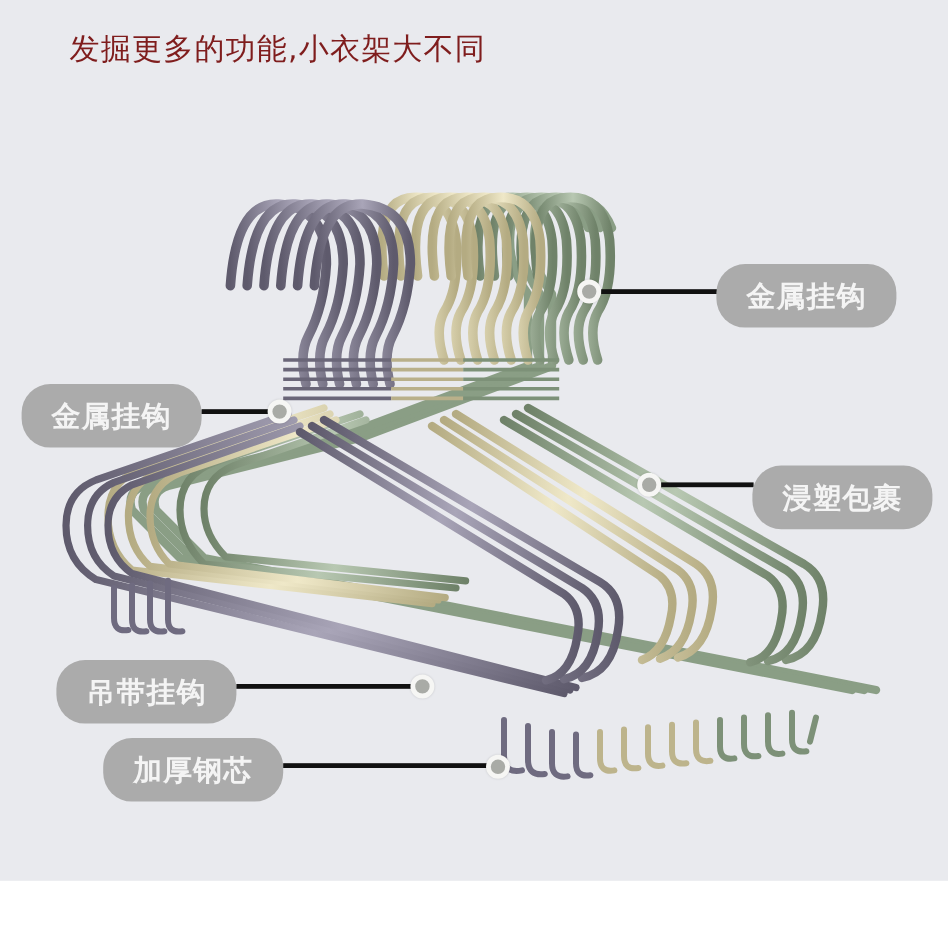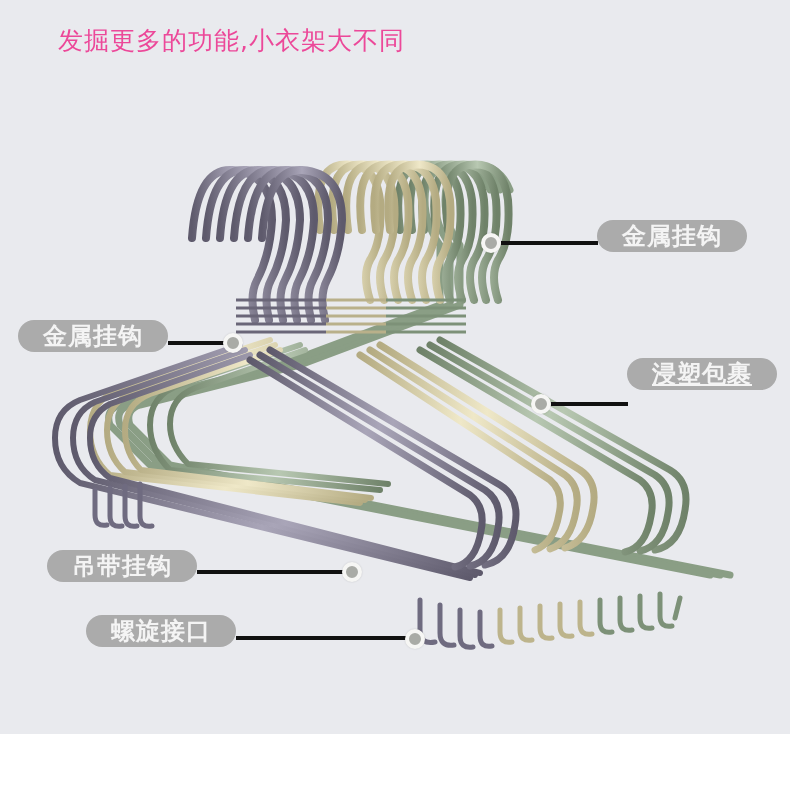--- a/index.html
+++ b/index.html
@@ -7,26 +7,26 @@
     width: 790px; height: 790px; position: relative; overflow: hidden;
     background: #ffffff;
     font-family: "DejaVu Sans", "Liberation Sans", sans-serif;
   }
   .panel {
     position: absolute; left: 0; top: 0; width: 790px; height: 734px;
     background: #e9eaee;
   }
   .headline {
     position: absolute; left: 58px; top: 24px;
-    font-size: 25px; color: #ec4899; letter-spacing: 1px; font-weight: 400;
+    font-size: 25px; color: #7f1d1d; letter-spacing: 1px; font-weight: 400;
     white-space: nowrap;
   }
   .art { position: absolute; left: 0; top: 0; width: 790px; height: 734px; }
   .pill {
-    position: absolute; height: 32px; width: 150px; border-radius: 24px;
+    position: absolute; height: 53px; width: 150px; border-radius: 24px;
     background: #ababab; color: #f4f4f4; font-weight: 700; font-size: 24px;
     display: flex; align-items: center; justify-content: center; letter-spacing: 1px;
     white-space: nowrap;
   }
   .leader { position: absolute; height: 4px; background: #111; }
   .dot {
     position: absolute; width: 12px; height: 12px; border-radius: 50%;
     background: #a9aba6; border: 4px solid #f6f6f4; box-shadow: 0 0 2px rgba(0,0,0,0.15);
   }
 </style>
@@ -176,27 +176,27 @@
 </div>
 
 <div class="pill" style="left:18px; top:320px;">
   <span>金属挂钩</span>
 </div>
 <div class="leader" style="left:168px; top:341px; width:57px;"></div>
 <div class="dot" style="left:223px; top:333px;"></div>
 
 <div class="dot" style="left:531px; top:394px;"></div>
 <div class="leader" style="left:551px; top:402px; width:77px;"></div>
-<div class="pill" style="left:627px; top:358px;text-decoration:underline;">
+<div class="pill" style="left:627px; top:388px;">
   <span>浸塑包裹</span>
 </div>
 
 <div class="pill" style="left:47px; top:550px;">
   <span>吊带挂钩</span>
 </div>
 <div class="leader" style="left:197px; top:570px; width:148px;"></div>
 <div class="dot" style="left:342px; top:562px;"></div>
 
 <div class="pill" style="left:86px; top:615px;">
-  <span>螺旋接口</span>
+  <span>加厚钢芯</span>
 </div>
 <div class="leader" style="left:236px; top:636px; width:172px;"></div>
 <div class="dot" style="left:405px; top:629px;"></div>
 
 </body></html>

